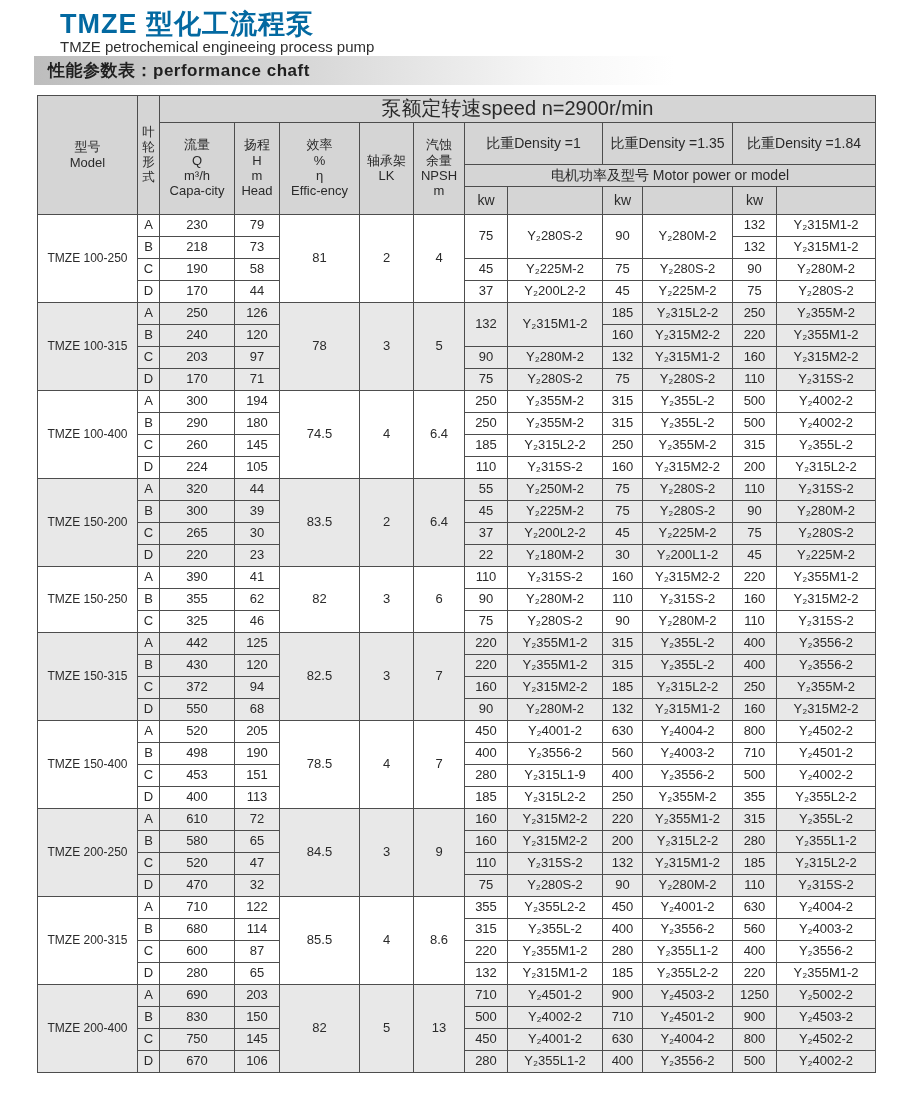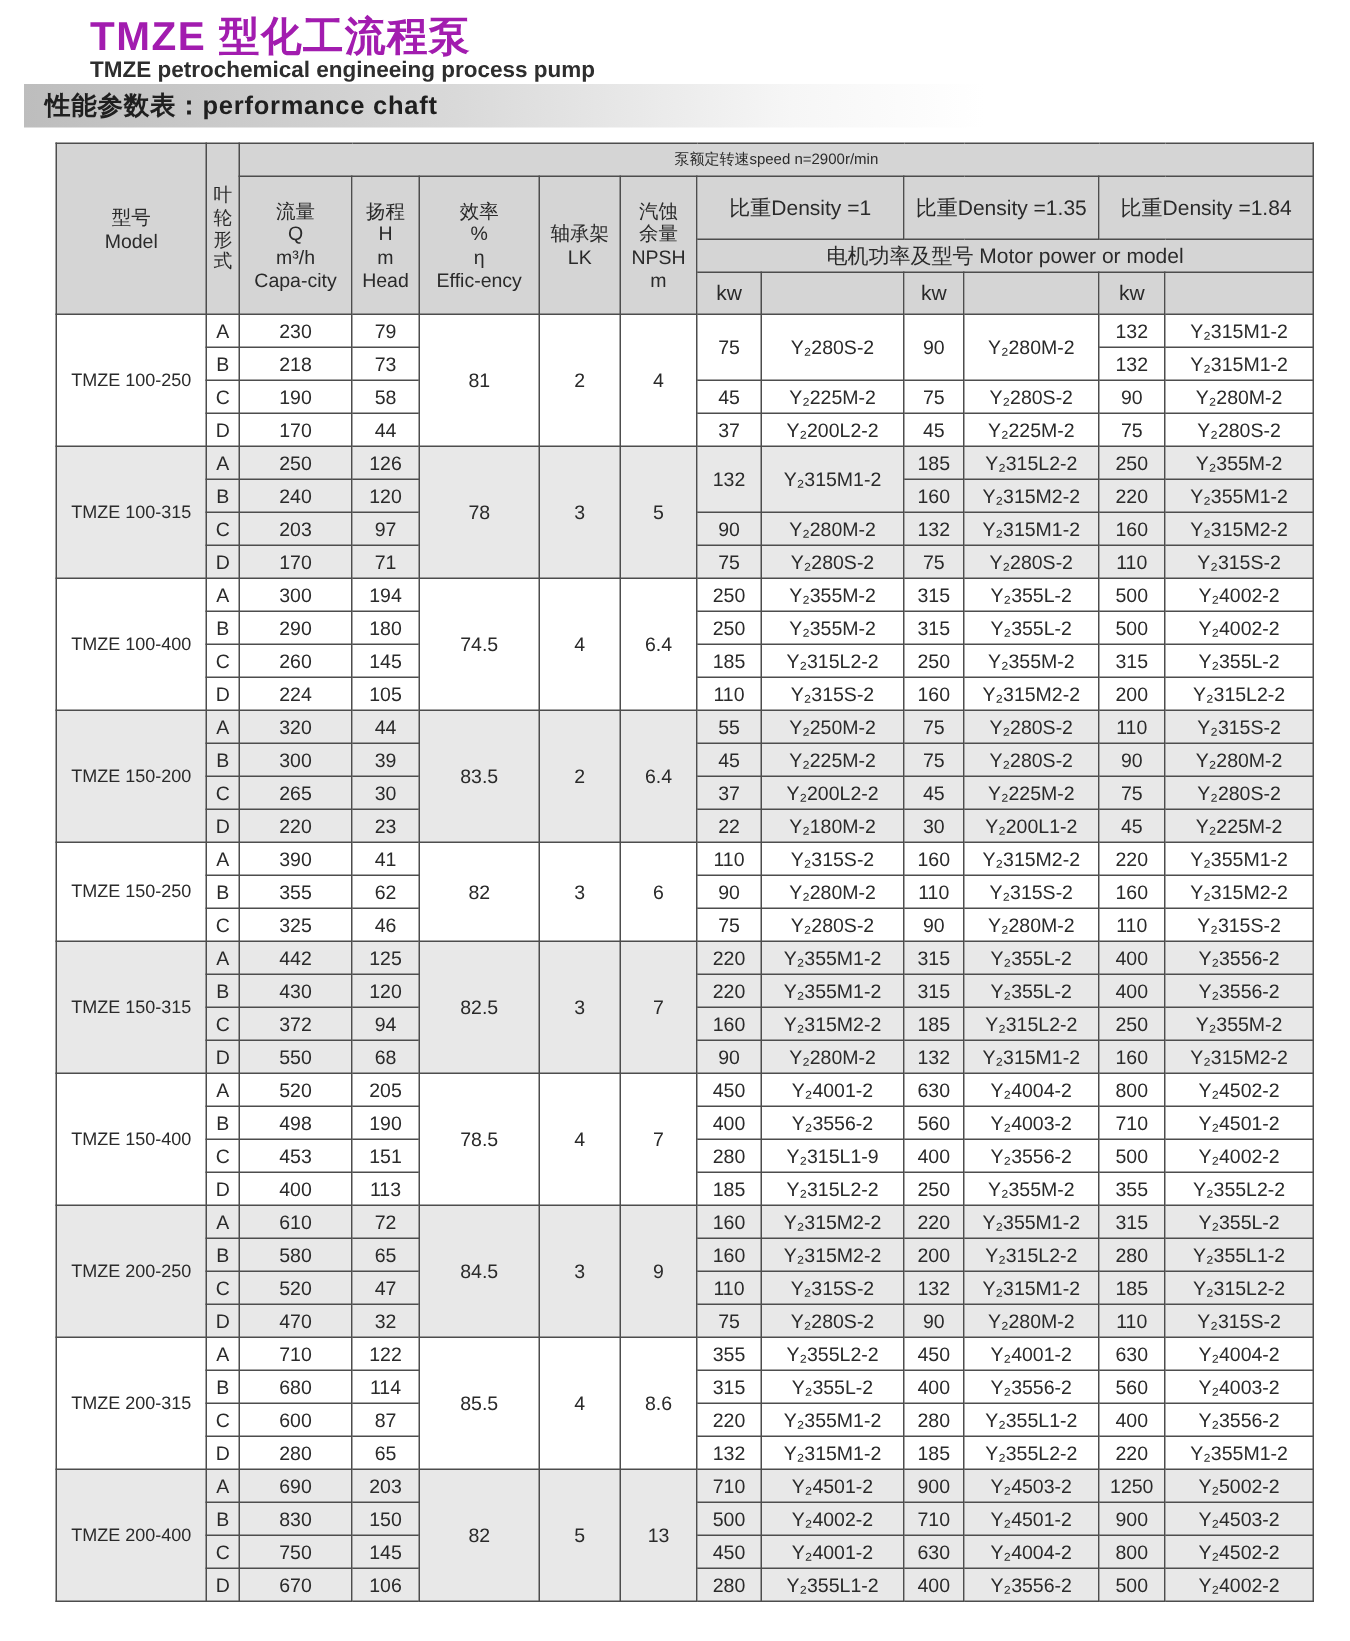--- a/index.html
+++ b/index.html
@@ -16,33 +16,32 @@
     background: #ffffff;
     overflow: hidden;
   }
   .doc-title {
     position: absolute;
     left: 60px;
     top: 6px;
     font-size: 27px;
     font-weight: 600;
     letter-spacing: 1px;
-    color: #a21caf;
+    color: #0369a1;
   }
   .doc-subtitle {
     position: absolute;
     left: 60px;
     top: 38px;
     font-size: 15px;
     color: #2e2e2e;
-    font-weight: bold;
   }
   .section-bar {
     position: absolute;
-    left: 16px;
+    left: 34px;
     top: 56px;
     width: 640px;
     height: 29px;
     background: linear-gradient(to right, #bdbdbd 0%, #d9d9d9 45%, #f6f6f6 80%, #ffffff 100%);
     display: flex;
     align-items: center;
   }
   .section-bar .label {
     padding-left: 14px;
     font-size: 17px;
@@ -66,21 +65,21 @@
     vertical-align: middle;
     white-space: pre-line;
     overflow: hidden;
   }
   table.perf thead th {
     background: #d5d5d5;
     font-weight: 400;
     line-height: 1.18;
     padding: 1px 0;
   }
-  th.h-speed { height: 22px; font-size: 10px; }
+  th.h-speed { height: 22px; font-size: 20px; }
   tr.h-row2 th { height: 42px; }
   th.h-density { font-size: 14px; }
   th.h-motorpower { height: 22px; font-size: 14px; margin-left: 20px; }
   tr.h-row4 th { height: 28px; font-size: 14px; margin-top: 28px; }
   th.h-impeller { font-size: 12.5px; line-height: 1.12; }
   table.perf tbody td {
     height: 22px;
     line-height: 1.05;
     padding: 0 2px;
     background: #ffffff;

